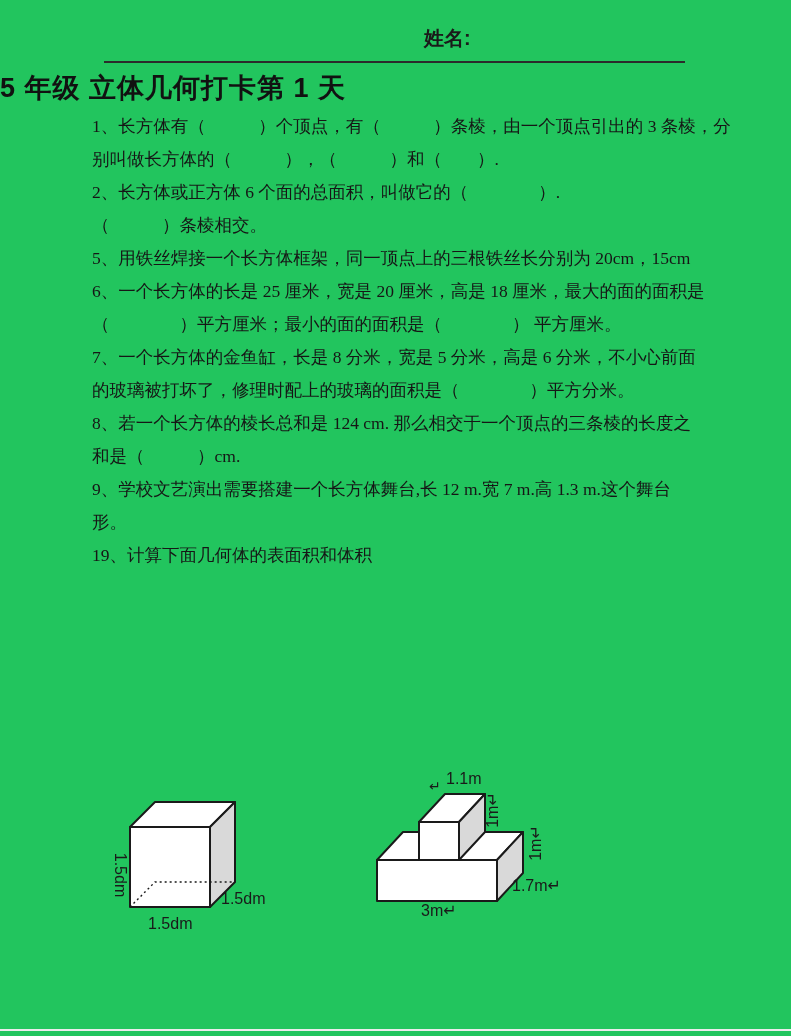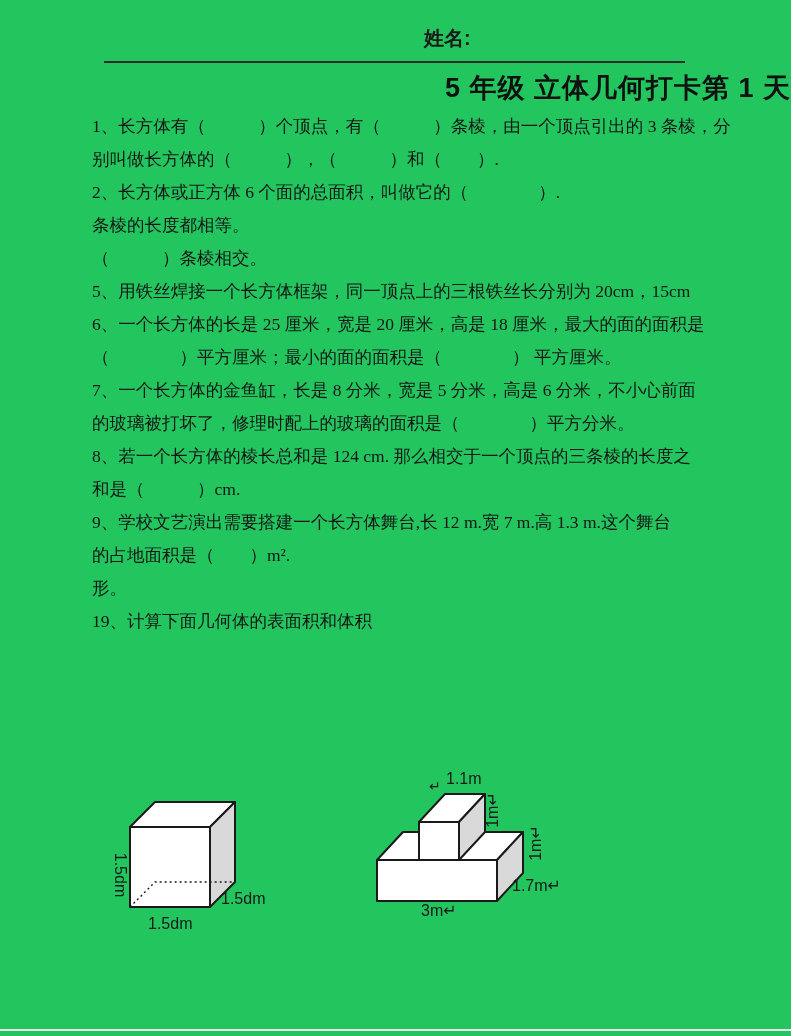--- a/index.html
+++ b/index.html
@@ -15,21 +15,21 @@
     position:absolute; left:424px; top:25px;
     font-family:"Liberation Sans","DejaVu Sans",sans-serif;
     font-size:20px; font-weight:600; color:#1a1a1a;
   }
   .rule {
     position:absolute; left:104px; top:61px;
     width:581px; height:2px; background:#2b2b2b;
   }
   .page-title {
     position:absolute; left:0; top:70px; width:100%;
-    text-align:right;
+    text-align:left;
     font-family:"Liberation Sans","DejaVu Sans",sans-serif;
     font-size:27px; font-weight:bold; color:#111; letter-spacing:1px;
   }
   .body-text {
     position:absolute; left:92px; top:110px; width:620px;
   }
   .line {
     white-space:pre;
     font-size:17.5px;
     line-height:33px; height:33px;
@@ -53,31 +53,29 @@
 <div class="page">
 
   <div class="name-label">姓名:</div>
   <div class="rule"></div>
   <div class="page-title">5 年级 立体几何打卡第 1 天</div>
 
   <div class="body-text">
     <div class="line">1、长方体有（　　　）个顶点，有（　　　）条棱，由一个顶点引出的 3 条棱，分</div>
     <div class="line">别叫做长方体的（　　　），（　　　）和（　　）.</div>
     <div class="line">2、长方体或正方体 6 个面的总面积，叫做它的（　　　　）.</div>
-    <div class="line">条棱的长度都相等。</div>
     <div class="line">（　　　）条棱相交。</div>
     <div class="line">5、用铁丝焊接一个长方体框架，同一顶点上的三根铁丝长分别为 20cm，15cm</div>
     <div class="line">6、一个长方体的长是 25 厘米，宽是 20 厘米，高是 18 厘米，最大的面的面积是</div>
     <div class="line">（　　　　）平方厘米；最小的面的面积是（　　　　） 平方厘米。</div>
     <div class="line">7、一个长方体的金鱼缸，长是 8 分米，宽是 5 分米，高是 6 分米，不小心前面</div>
     <div class="line">的玻璃被打坏了，修理时配上的玻璃的面积是（　　　　）平方分米。</div>
     <div class="line">8、若一个长方体的棱长总和是 124 cm. 那么相交于一个顶点的三条棱的长度之</div>
     <div class="line">和是（　　　）cm.</div>
     <div class="line">9、学校文艺演出需要搭建一个长方体舞台,长 12 m.宽 7 m.高 1.3 m.这个舞台</div>
-    <div class="line">的占地面积是（　　）m².</div>
     <div class="line">形。</div>
     <div class="line">19、计算下面几何体的表面积和体积</div>
   </div>
 
   <svg class="figure fig-cube" width="200" height="155" viewBox="0 0 200 155">
 
     <polygon points="30,39 55,14 135,14 110,39" fill="#ffffff" stroke="#1a1a1a" stroke-width="2" stroke-linejoin="round"></polygon>
 
     <polygon points="110,39 135,14 135,94 110,119" fill="#d9d9d9" stroke="#1a1a1a" stroke-width="2" stroke-linejoin="round"></polygon>
 

